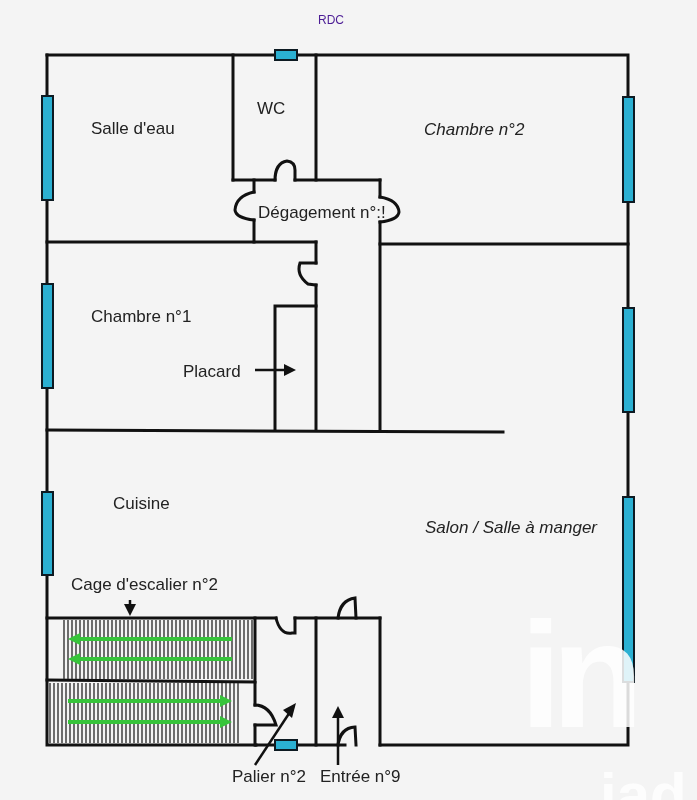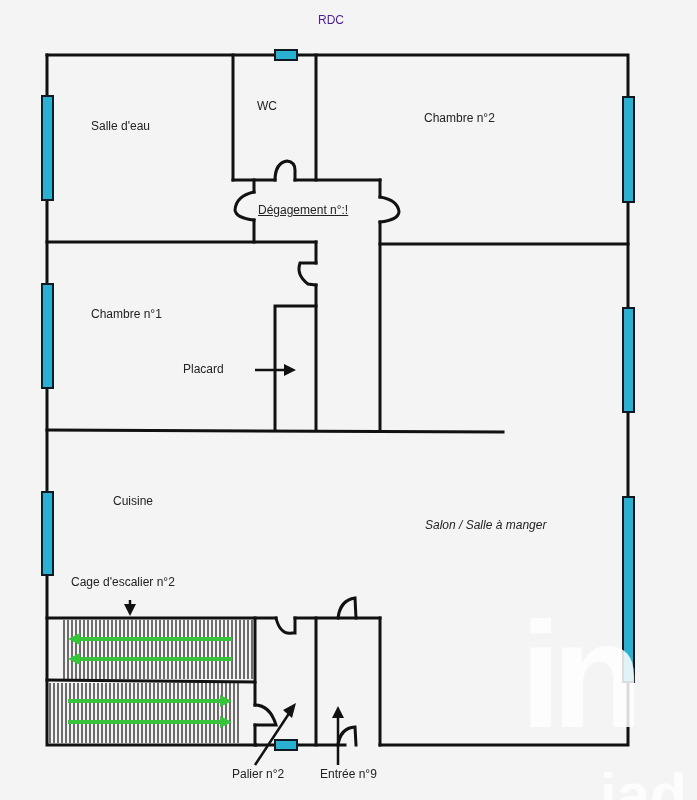--- a/index.html
+++ b/index.html
@@ -1,20 +1,20 @@
 <!DOCTYPE html>
 <html><head>
 <meta charset="utf-8">
 <style>
   html, body { margin: 0; padding: 0; background: #f4f4f4; }
   body { width: 697px; height: 800px; overflow: hidden; position: relative; font-family: "Liberation Sans", sans-serif; }
   #plan { position: absolute; left: 0; top: 0; width: 697px; height: 800px; }
   .wall { stroke: #111; stroke-width: 3; fill: none; stroke-linecap: square; stroke-linejoin: miter; }
   .window { fill: #2bb0d2; stroke: #0d1a22; stroke-width: 2; }
-  .lbl { position: absolute; font-size: 12px; color: #222; white-space: nowrap; line-height: 1; }
+  .lbl { position: absolute; font-size: 17px; color: #222; white-space: nowrap; line-height: 1; }
   .title { position: absolute; font-size: 12px; color: #4c1d95; }
   .watermark { position: absolute; color: #ffffff; opacity: 0.85; font-weight: bold; }
   .stair-line { stroke: #333; stroke-width: 1.4; }
   .stair-arrow { stroke: #37c43a; stroke-width: 4; fill: none; }
   .stair-head { fill: #37c43a; }
   .arrow { stroke: #111; stroke-width: 2.5; fill: none; }
   .arrowhead { fill: #111; }
 </style>
 </head>
 <body>
@@ -207,22 +207,22 @@
     <polygon class="arrowhead" points="296,703 283,710 292,718"></polygon>
     <line class="arrow" x1="338" y1="765" x2="338" y2="718"></line>
     <polygon class="arrowhead" points="338,706 332,718 344,718"></polygon>
   </g>
 </svg>
 
 <div class="title" style="left:318px; top:13px;">RDC</div>
 
 <div class="lbl" style="left:91px; top:120px;">Salle d'eau</div>
 <div class="lbl" style="left:257px; top:100px;">WC</div>
-<div class="lbl" style="left:424px; top:112px;">Chambre n°2</div>
-<div class="lbl" style="left:258px; top:204px;text-decoration:underline;">Dégagement n°:!</div>
+<div class="lbl" style="left:424px; top:121px;font-style:italic;">Chambre n°2</div>
+<div class="lbl" style="left:258px; top:204px;">Dégagement n°:!</div>
 <div class="lbl" style="left:91px; top:308px;">Chambre n°1</div>
 <div class="lbl" style="left:183px; top:363px;">Placard</div>
 <div class="lbl" style="left:113px; top:495px;">Cuisine</div>
 <div class="lbl" style="left:425px; top:519px;font-style:italic;">Salon / Salle à manger</div>
 <div class="lbl" style="left:71px; top:576px;text-align:right;">Cage d'escalier n°2</div>
 <div class="lbl" style="left:216px; top:768px;margin-left:16px;">Palier n°2</div>
 <div class="lbl" style="left:320px; top:768px;">Entrée n°9</div>
 
 <div class="watermark" style="left:520px; top:600px; font-size:150px; line-height:1; letter-spacing:-10px;">in</div>
 <div class="watermark" style="left:600px; top:740px; font-size:60px; line-height:1;margin-top:25px;">iad</div>

